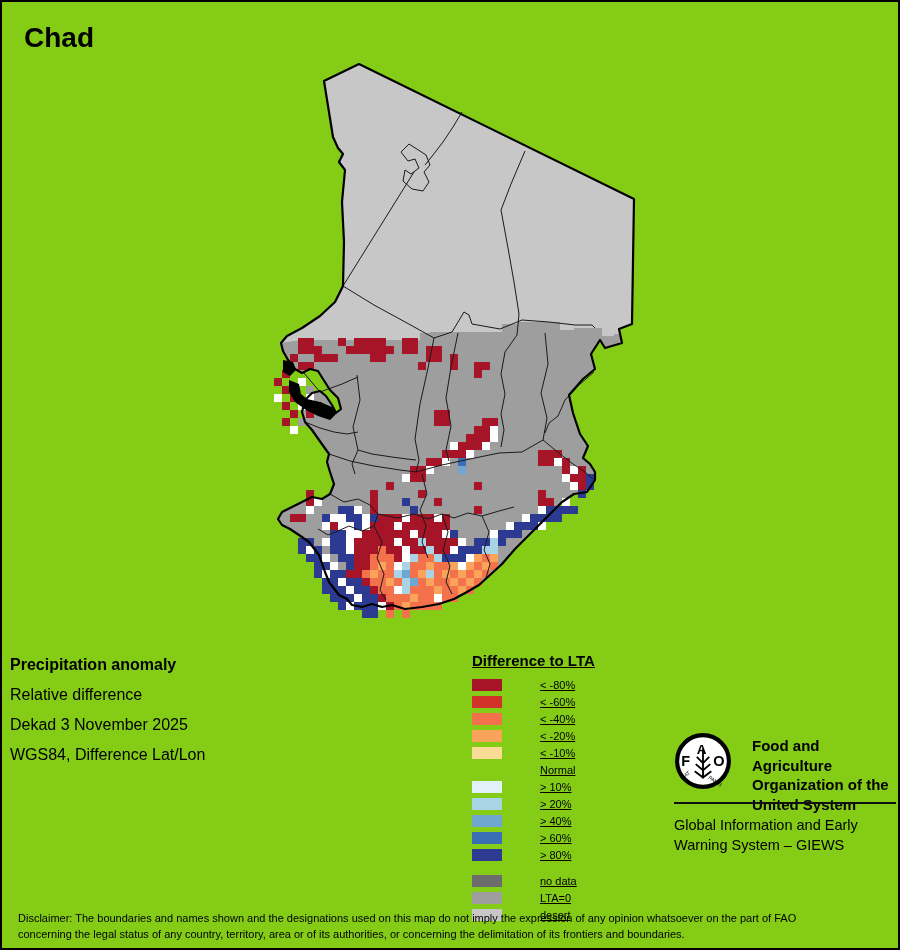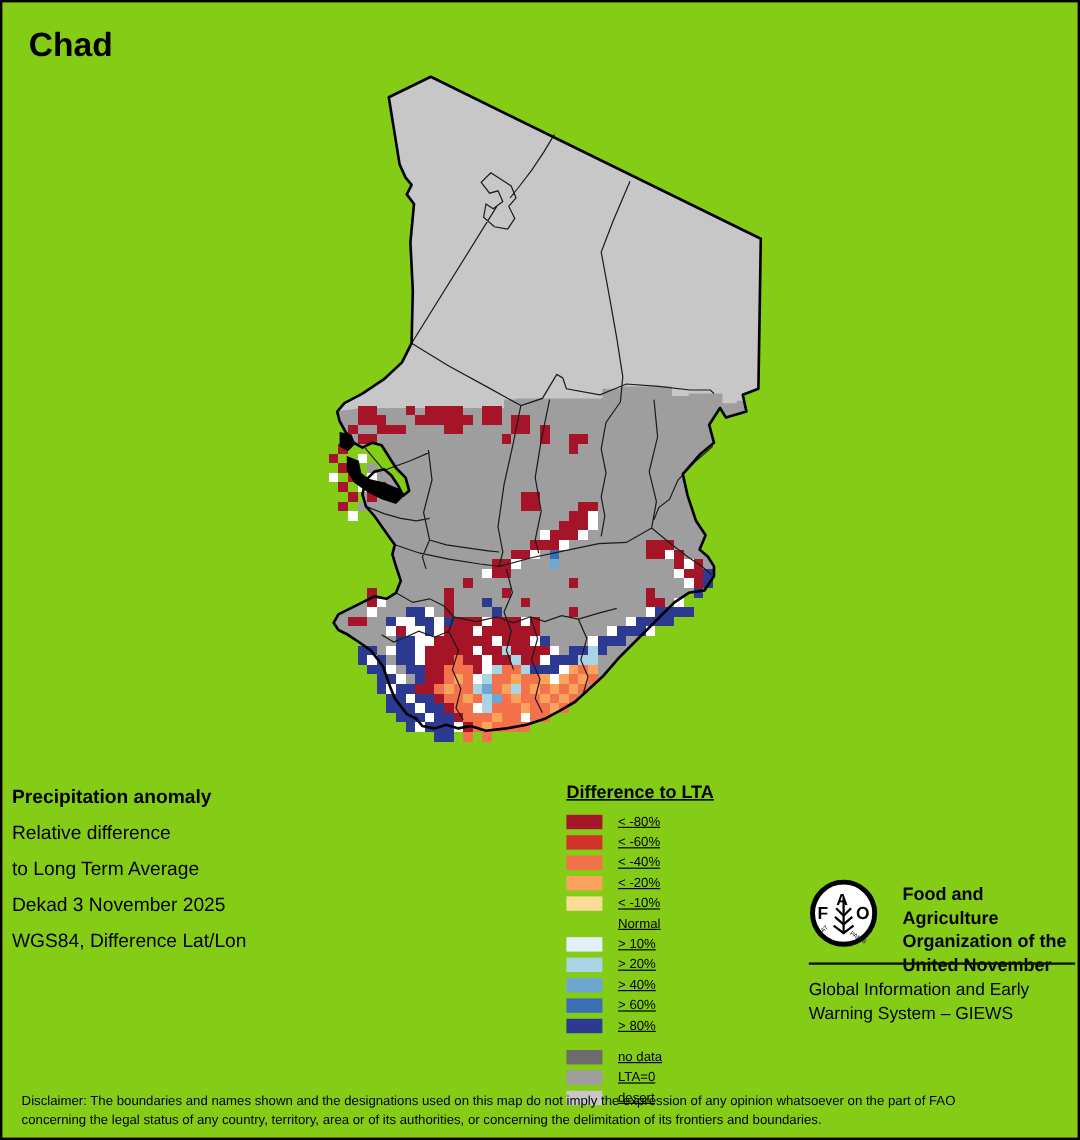--- a/index.html
+++ b/index.html
@@ -11,21 +11,21 @@
   .abs{position:absolute;}
   #map-title{left:22px;top:20px;font-size:28px;font-weight:bold;color:#000;}
   #map-svg{left:0;top:0;}
   
   #info-block{left:8px;top:652px;color:#000;}
   #info-block .line{height:30px;font-size:16px;line-height:22px;}
   #info-block .heading{font-weight:bold;}
   
   #legend{left:470px;top:650px;color:#000;text-decoration:underline;}
   #legend-title{font-size:15px;font-weight:bold;text-decoration:underline;margin-bottom:7px;}
-  .leg-row{display:flex;align-items:center;height:17px;}
+  .leg-row{display:flex;align-items:center;height:17px;gap:25px;}
   .leg-swatch{width:30px;height:12px;margin-right:13px;flex:0 0 auto;}
   .leg-label{font-size:11px;line-height:12px;}
   .leg-gap{height:9px;}
   
   #org-block{left:670px;top:726px;width:226px;color:#000;}
   #org-logo{position:absolute;left:2px;top:4px;}
   #org-name{position:absolute;left:80px;top:8px;font-size:15px;font-weight:bold;line-height:19.5px;}
   #org-rule{position:absolute;left:2px;top:74px;width:222px;border-top:2px solid #111;}
   #org-giews{position:absolute;left:2px;top:87px;font-size:14.5px;line-height:20px;}
   
@@ -440,21 +440,20 @@
     <path fill="none" stroke="#1a1a1a" stroke-width="1" d="M412,170 L341,284 M418,149 L407,142 L399,150 L406,159 L413,157 L417,166 L409,172 L403,168 L401,179 L410,187 L421,189 L427,180 L422,170 L428,163 L424,153 L418,149 M460,110 L451,125 L441,140 L431,153 L423,163 M523,149 L509,182 L499,208 L506,246 L512,280 L517,312 L515,333 M341,284 L372,303 L405,321 L432,336 M432,336 L426,366 L418,402 L413,437 L417,458 L414,470 M302,371 L318,390 L340,382 L356,375 M355,373 L358,398 L351,425 L356,448 L350,462 L353,472 M456,331 L449,365 L444,396 L449,424 L444,448 L447,459 M543,331 L546,362 L539,391 L545,416 L541,438 M414,470 L440,463 L468,457 L497,451 L520,450 L541,438 M541,438 L558,452 L571,462 L583,470 L591,477 M592,370 L577,383 L563,398 L556,414 L547,421 L543,431 M327,452 L348,459 L372,464 L398,468 L414,470 M420,472 L425,492 L418,508 L424,524 L420,540 L426,556 M328,492 L342,500 L356,497 L368,503 L376,512 L372,524 L360,529 L347,524 L336,529 L326,533 L316,527 M376,512 L395,516 L412,512 L426,517 L440,512 L452,516 L466,511 L480,514 L497,509 L512,505 M372,524 L380,540 L375,556 L382,572 L378,588 L384,598 M440,512 L446,530 L441,548 L448,564 L444,580 L450,592 M480,514 L487,530 L482,548 L488,562 L484,576 M303,420 L318,426 L332,430 L345,432 L356,430 M356,448 L370,452 L390,455 L405,457 L414,458 M432,336 L450,330 L462,310 L467,313 L470,322 L498,327 L520,318 L547,320 L573,323 L590,323 L593,326 M515,333 L503,350 L499,372 L503,392 L499,412 L502,428 L499,445"></path>
 
     <path fill="none" stroke="#000" stroke-width="2.2" stroke-linejoin="round" d="M357,62 L632,197 L630,322 L617,327 L620,341 L603,346 L598,338 L589,352 L593,367 L581,377 L567,393 L571,411 L578,432 L586,444 L581,456 L588,462 L593,470 L593,478 L585,490 L572,492 L560,500 L543,517 L528,532 L513,547 L500,562 L488,573 L477,583 L465,590 L452,597 L437,602 L420,605 L403,607 L390,603 L380,605 L370,602 L360,605 L350,603 L345,597 L337,593 L327,580 L323,570 L317,553 L307,540 L297,533 L288,527 L280,523 L276,517 L280,510 L290,505 L300,500 L310,495 L320,497 L328,492 L332,482 L328,470 L325,460 L327,452 L322,445 L310,428 L303,420 L300,410 L303,398 L310,391 L318,389 L324,394 L330,403 L334,411 L339,407 L336,396 L328,388 L321,377 L316,369 L308,367 L300,371 L293,367 L286,358 L281,349 L279,341 L285,334 L300,326 L318,314 L333,300 L341,284 L342,240 L340,200 L343,168 L337,160 L341,152 L336,146 L331,135 L322,79 Z"></path>
 
     <path fill="#000" d="M281,358 L291,360 L294,368 L288,374 L281,370 Z M287,378 L297,382 L299,392 L305,397 L318,400 L330,405 L334,412 L328,418 L316,414 L304,408 L293,400 L287,390 Z"></path>
   </svg>
 
   <div id="info-block" class="abs">
     <div class="line heading">Precipitation anomaly</div>
     <div class="line">Relative difference</div>
-    <div class="line">to Long Term Average</div>
     <div class="line">Dekad 3 November 2025</div>
     <div class="line">WGS84, Difference Lat/Lon</div>
   </div>
 
   <div id="legend" class="abs">
     <div id="legend-title">Difference to LTA</div>
     <div id="legend-rows">
         <div class="leg-row">
           <span class="leg-swatch" style="background: rgb(166, 20, 39);"></span>
           <span class="leg-label">&lt; -80%</span>
@@ -524,21 +523,21 @@
       <g stroke="#000" stroke-width="1.8" fill="none">
         <path d="M28,16 L28,45"></path>
         <path d="M28,30 L22,24 M28,30 L34,24 M28,37 L21,31 M28,37 L35,31 M28,44 L20,38 M28,44 L36,38"></path>
       </g>
       <text x="8" y="45" font-size="5" fill="#000" transform="rotate(-38 10 46)">FIAT</text>
       <text x="33" y="48" font-size="5" fill="#000" transform="rotate(33 38 46)">PANIS</text>
     </svg>
     <div id="org-name">
       <div>Food and Agriculture</div>
       <div>Organization of the</div>
-      <div>United November</div>
+      <div>United System</div>
     </div>
     <div id="org-rule"></div>
     <div id="org-giews">
       <div>Global Information and Early</div>
       <div>Warning System – GIEWS</div>
     </div>
   </div>
 
   <div id="disclaimer" class="abs">
     <div>Disclaimer: The boundaries and names shown and the designations used on this map do not imply the expression of any opinion whatsoever on the part of FAO</div>

